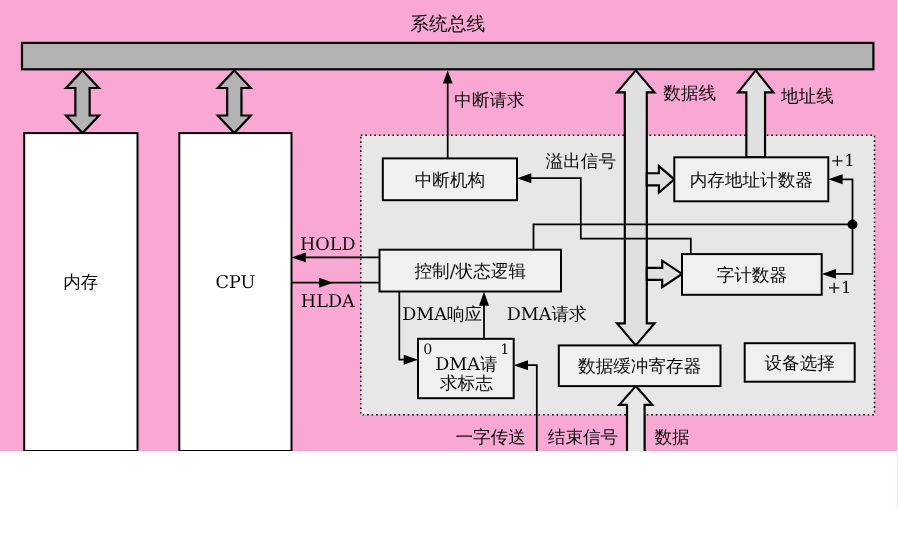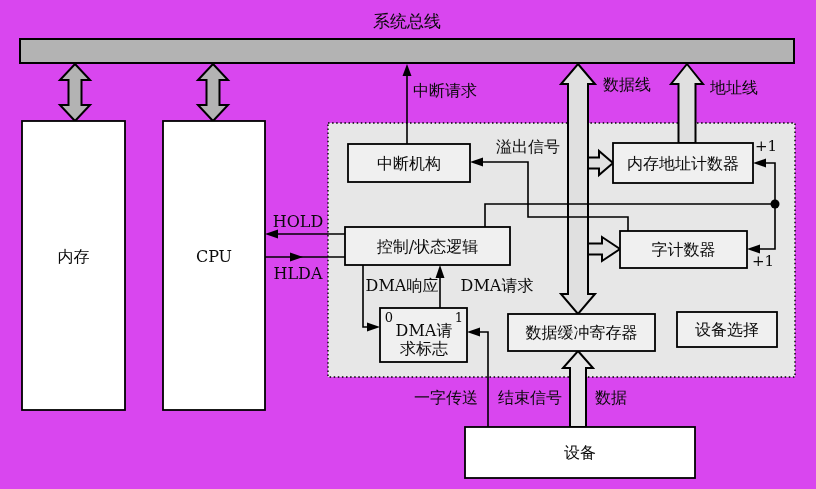--- a/index.html
+++ b/index.html
@@ -1,16 +1,16 @@
 <!DOCTYPE html>
 <html><head>
 <meta charset="utf-8">
 <style>
   html,body{margin:0;padding:0;background:#fff;}
-  .stage{width:816px;height:489px;position:relative;background:#d946ef;}
+  .stage{width:816px;height:410px;position:relative;background:#f9a8d4;}
   svg{display:block;}
   .box{stroke:#000;stroke-width:1.8;}
   .busbar{stroke:#000;stroke-width:2;}
   .region{stroke:#000;stroke-width:1.4;stroke-dasharray:1.5 2.6;}
   .harrow{stroke:#000;stroke-width:2;stroke-linejoin:miter;}
   .garrow{stroke:#000;stroke-width:2;stroke-linejoin:miter;}
   .wire{stroke:#000;stroke-width:1.6;fill:none;}
   .ah{fill:#000;stroke:none;}
   .lbl{font-family:"DejaVu Serif","Liberation Serif",serif;fill:#0a0a0a;font-size:16px;text-anchor:middle;}
   .t17{font-size:17px;}

